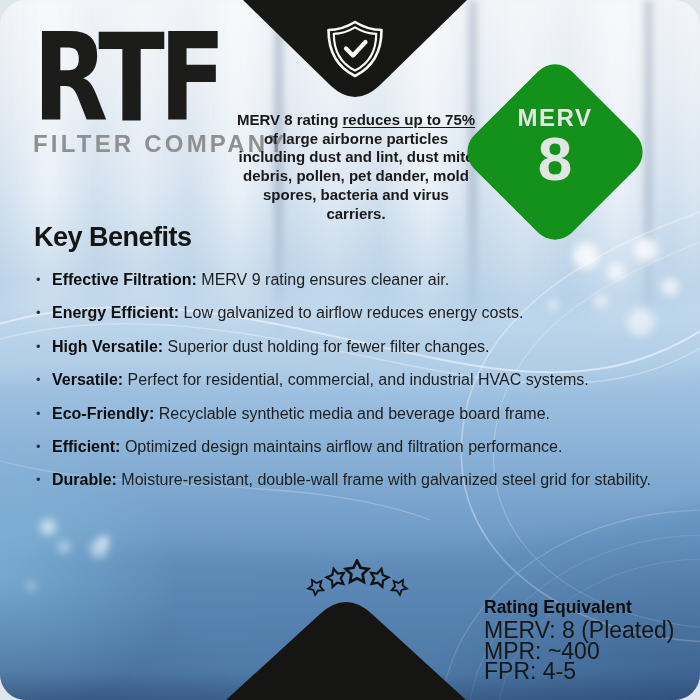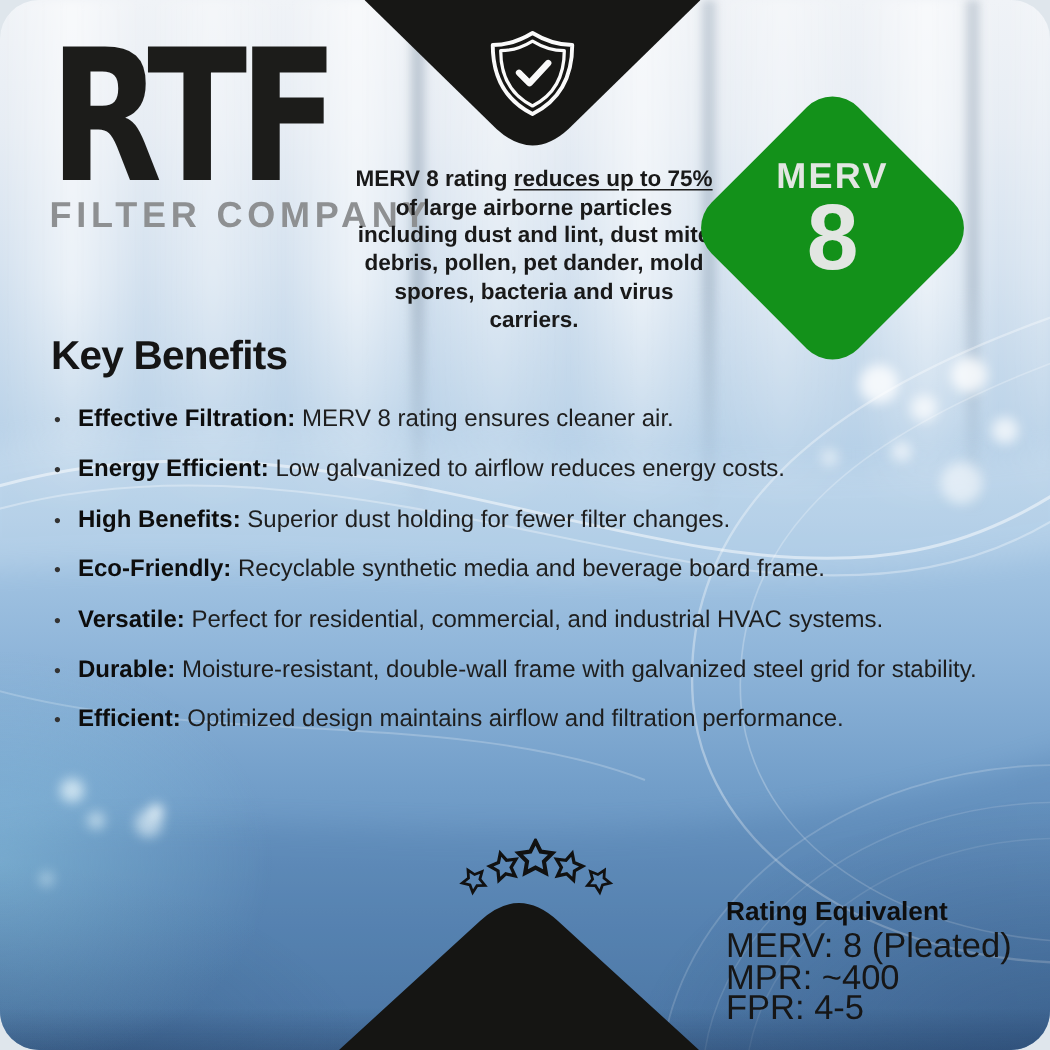--- a/index.html
+++ b/index.html
@@ -141,27 +141,27 @@
   <div class="badge">
     <div class="badge-inner">
       <div class="badge-label">MERV</div>
       <div class="badge-value">8</div>
     </div>
   </div>
 
   <h2 class="kb-title">Key Benefits</h2>
 
   <ul class="kb-list">
-    <li><b>Effective Filtration:</b><span> MERV 8 rating ensures cleaner air.</span></li>
+    <li><b>Effective Filtration:</b><span> MERV 9 rating ensures cleaner air.</span></li>
     <li><b>Energy Efficient:</b><span> Low galvanized to airflow reduces energy costs.</span></li>
-    <li><b>High Benefits:</b><span> Superior dust holding for fewer filter changes.</span></li>
+    <li><b>High Versatile:</b><span> Superior dust holding for fewer filter changes.</span></li>
+    <li><b>Versatile:</b><span> Perfect for residential, commercial, and industrial HVAC systems.</span></li>
     <li><b>Eco-Friendly:</b><span> Recyclable synthetic media and beverage board frame.</span></li>
-    <li><b>Versatile:</b><span> Perfect for residential, commercial, and industrial HVAC systems.</span></li>
+    <li><b>Efficient:</b><span> Optimized design maintains airflow and filtration performance.</span></li>
     <li><b>Durable:</b><span> Moisture-resistant, double-wall frame with galvanized steel grid for stability.</span></li>
-    <li><b>Efficient:</b><span> Optimized design maintains airflow and filtration performance.</span></li>
   </ul>
 
   <svg class="stars" width="148" height="46" viewBox="0 0 148 46">
     <defs>
       <path id="st" d="M0,-10 L2.94,-4.05 L9.51,-3.09 L4.76,1.55 L5.88,8.09 L0,5 L-5.88,8.09 L-4.76,1.55 L-9.51,-3.09 L-2.94,-4.05 Z"></path>
     </defs>
     <g fill="none" stroke="#111111" stroke-width="2.3">
       <use href="#st" transform="translate(32,28) rotate(-30) scale(0.8)" vector-effect="non-scaling-stroke"></use>
       <use href="#st" transform="translate(52,19) rotate(-15) scale(0.95)" vector-effect="non-scaling-stroke"></use>
       <use href="#st" transform="translate(73,13.5) scale(1.18)" vector-effect="non-scaling-stroke"></use>

